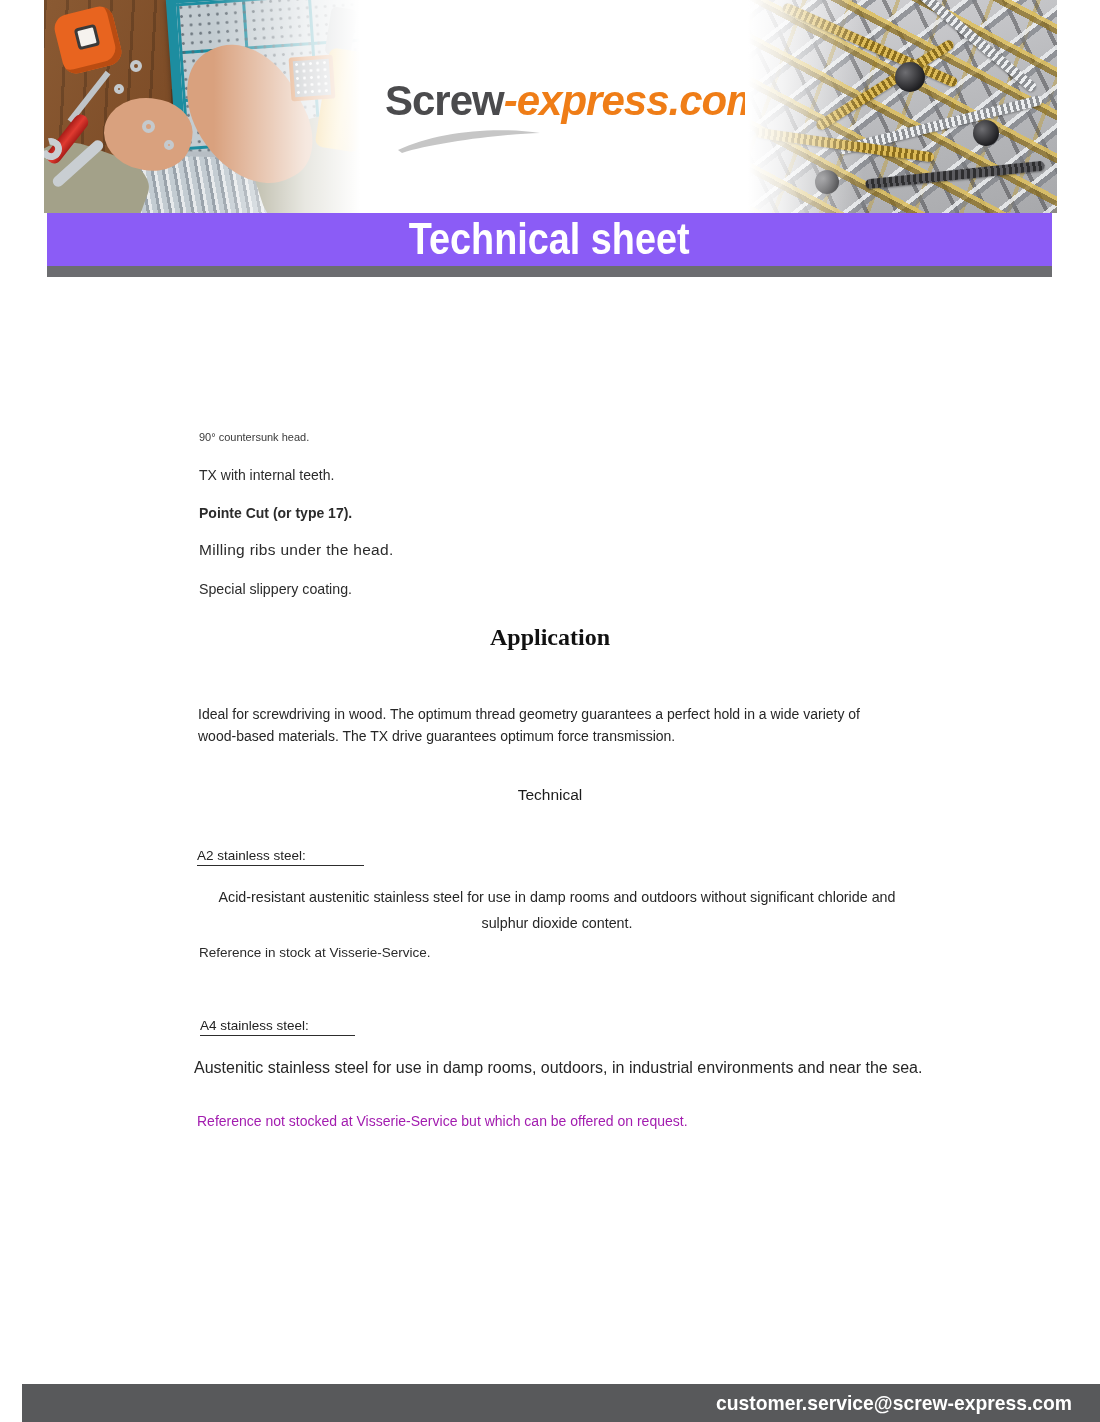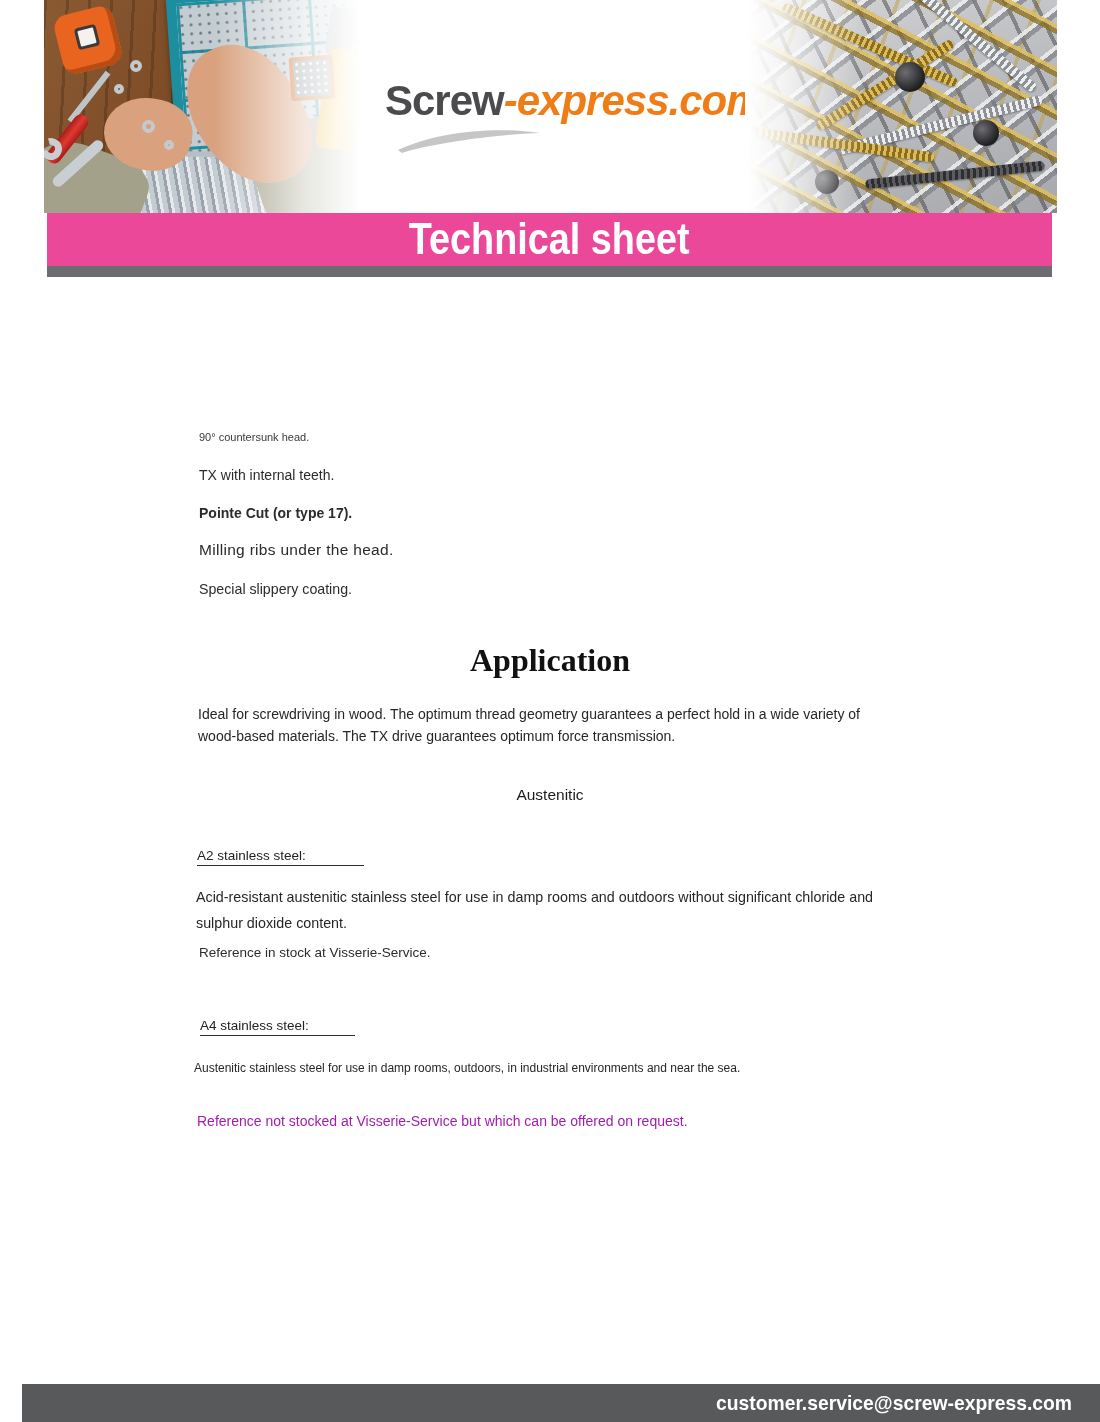--- a/index.html
+++ b/index.html
@@ -98,49 +98,49 @@
 
   
   #logo { position:absolute; left:385px; top:80px; width:350px; white-space:nowrap;
     font-weight:bold; font-size:42px; letter-spacing:-1px; line-height:1; }
   #logo .brand-dark { color:#4b4b4d;margin-top:34px; }
   #logo .brand-orange { color:#ef7d17; font-style:italic; }
   #logo-swoosh { position:absolute; left:390px; top:124px; width:155px; height:30px; }
 
   
   #orange-band { position:absolute; left:47px; top:213px; width:1005px; height:53px;
-    background:#ec4899; text-align:center; }
+    background:#8b5cf6; text-align:center; }
   #orange-band .band-title { display:inline-block; transform:scaleX(.84);
     font-weight:bold; font-size:45px; line-height:51px; color:#ffffff; letter-spacing:0; }
   #gray-strip { position:absolute; left:47px; top:266px; width:1005px; height:11px;
     background:#6c6d70; }
 
   
   .centered-heading { position:absolute; left:0; width:1100px; text-align:center; color:#1c1c1c; }
   #features-title { top:368px; font-size:16.5px; }
   .feature { position:absolute; left:199px; color:#2b2b2b; }
   .f0 { top:431px; font-size:11px; color:#3a3a3a; }
   .f1 { top:467px; font-size:14px; }
   .f2 { top:505px; font-size:14px;font-weight:bold; }
   .f3 { top:541px; font-size:15.5px; letter-spacing:.3px; }
   .f4 { top:581px; font-size:14.2px; }
-  #application-title { top:642px; font-family:"Liberation Serif", serif;
-    font-weight:bold; font-size:32px; color:#111; }
+  #application-title { top:624px; font-family:"Liberation Serif", serif;
+    font-weight:bold; font-size:24px; color:#111; }
   #application-body { position:absolute; left:198px; top:703px; width:700px;
     font-size:14px; line-height:22px; color:#262626; }
   #materials-title { top:786px; font-size:15.5px; }
   .mat-label { position:absolute; font-size:13.5px; color:#222;
     border-bottom:1.6px solid #2d2d2d; padding-bottom:2px; }
   #a2-label { left:197px; top:848px; padding-right:58px; }
   #a4-label { left:200px; top:1018px; padding-right:46px; }
   #a2-desc { position:absolute; left:196px; top:884px; width:722px;
-    font-size:14.3px; line-height:26px; color:#262626; }
+    font-size:14.3px; line-height:26px; color:#262626;text-align:center; }
   #a2-note { position:absolute; left:199px; top:945px; font-size:13.5px; color:#2b2b2b; }
   #a4-desc { position:absolute; left:194px; top:1056px; width:740px;
-    font-size:12px; line-height:24px; color:#262626; }
+    font-size:16px; line-height:24px; color:#262626; }
   #a4-note { position:absolute; left:197px; top:1113px; font-size:14px; color:#a21caf; }
 
   
   #footer-bar { position:absolute; left:22px; top:1384px; width:1078px; height:38px;
     background:#58595b; text-align:right; }
   #footer-bar .footer-email { display:inline-block; transform:scaleX(.92);
     transform-origin:right center; margin-right:28px;
     font-weight:bold; font-size:21px; line-height:38px; color:#ffffff; letter-spacing:0; }
 </style>
 </head>
@@ -199,21 +199,21 @@
 
   <div class="feature f0">90° countersunk head.</div>
   <div class="feature f1">TX with internal teeth.</div>
   <div class="feature f2">Pointe Cut (or type 17).</div>
   <div class="feature f3">Milling ribs under the head.</div>
   <div class="feature f4">Special slippery coating.</div>
 
   <div id="application-title" class="centered-heading">Application</div>
   <div id="application-body">Ideal for screwdriving in wood. The optimum thread geometry guarantees a perfect hold in a wide variety of wood-based materials. The TX drive guarantees optimum force transmission.</div>
 
-  <div id="materials-title" class="centered-heading">Austenitic</div>
+  <div id="materials-title" class="centered-heading">Technical</div>
 
   <div id="a2-label" class="mat-label">A2 stainless steel:</div>
   <div id="a2-desc">Acid-resistant austenitic stainless steel for use in damp rooms and outdoors without significant chloride and sulphur dioxide content.</div>
   <div id="a2-note">Reference in stock at Visserie-Service.</div>
 
   <div id="a4-label" class="mat-label">A4 stainless steel:</div>
   <div id="a4-desc">Austenitic stainless steel for use in damp rooms, outdoors, in industrial environments and near the sea.</div>
   <div id="a4-note">Reference not stocked at Visserie-Service but which can be offered on request.</div>
 
   <div id="footer-bar">

